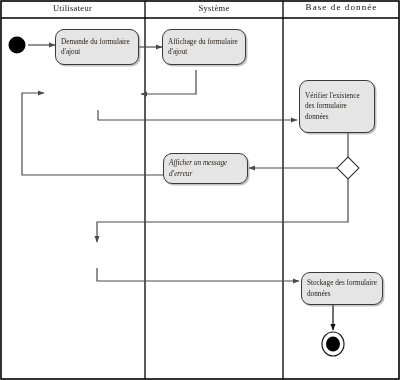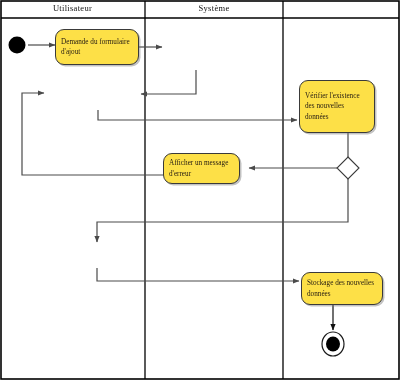--- a/index.html
+++ b/index.html
@@ -34,21 +34,21 @@
   }
   .lane-title.wide {
     letter-spacing: 1.1px;
     font-size: 9px;
   }
   .activity {
     position: absolute;
     box-sizing: border-box;
     border: 1px solid #3a3a3a;
     border-radius: 9px;
-    background: #fde047;
+    background: #e5e5e5;
     display: flex;
     align-items: center;
     justify-content: flex-start;
     box-shadow: 1.5px 1.5px 0 rgba(120,120,120,0.45);
   }
   .activity span {
     display: block;
     font-size: 7.2px;
     line-height: 1.45;
     color: #231a12;
@@ -118,33 +118,39 @@
       <ellipse cx="333" cy="344" rx="7" ry="7.5" fill="#000000"></ellipse>
     </g>
   </svg>
 
   <div class="lane-title" style="left:145px; top:3px; width:138px;">
     <span>Système</span>
   </div>
   <div class="lane-title" style="left:0px; top:3px; width:145px;">
     <span>Utilisateur</span>
   </div>
+  <div class="lane-title wide" style="left:283px; top:2px; width:117px;">
+    <span>Base de donnée</span>
+  </div>
 
   <div class="activity" style="left:55px; top:29px; width:84px; height:36px;">
     <span>Demande du formulaire d'ajout</span>
   </div>
 
+  <div class="activity" style="left:162px; top:29px; width:84px; height:36px;">
+    <span>Affichage du formulaire d'ajout</span>
+  </div>
 
 
   <div class="activity" style="left:299px; top:80px; width:76px; height:53px;">
-    <span>Vérifier l'existence des nouvelles données</span>
+    <span>Vérifier l'existence des formulaire données</span>
   </div>
 
-  <div class="activity" style="left:163px; top:153px; width:77px; height:31px;">
+  <div class="activity" style="left:163px; top:153px; width:85px; height:31px;font-style:italic;">
     <span>Afficher un message d'erreur</span>
   </div>
 
 
   <div class="activity" style="left:301px; top:272px; width:82px; height:33px;">
-    <span>Stockage des nouvelles données</span>
+    <span>Stockage des formulaire données</span>
   </div>
 
 </div>
 
 </body></html>

